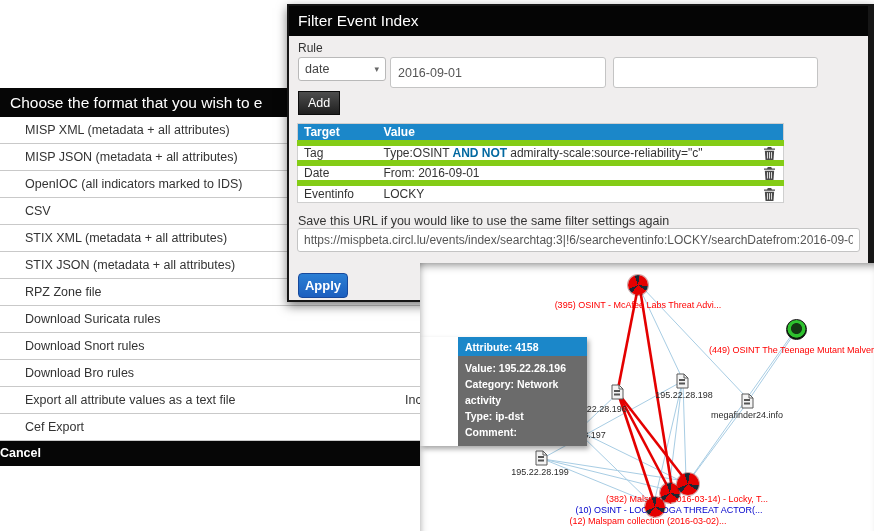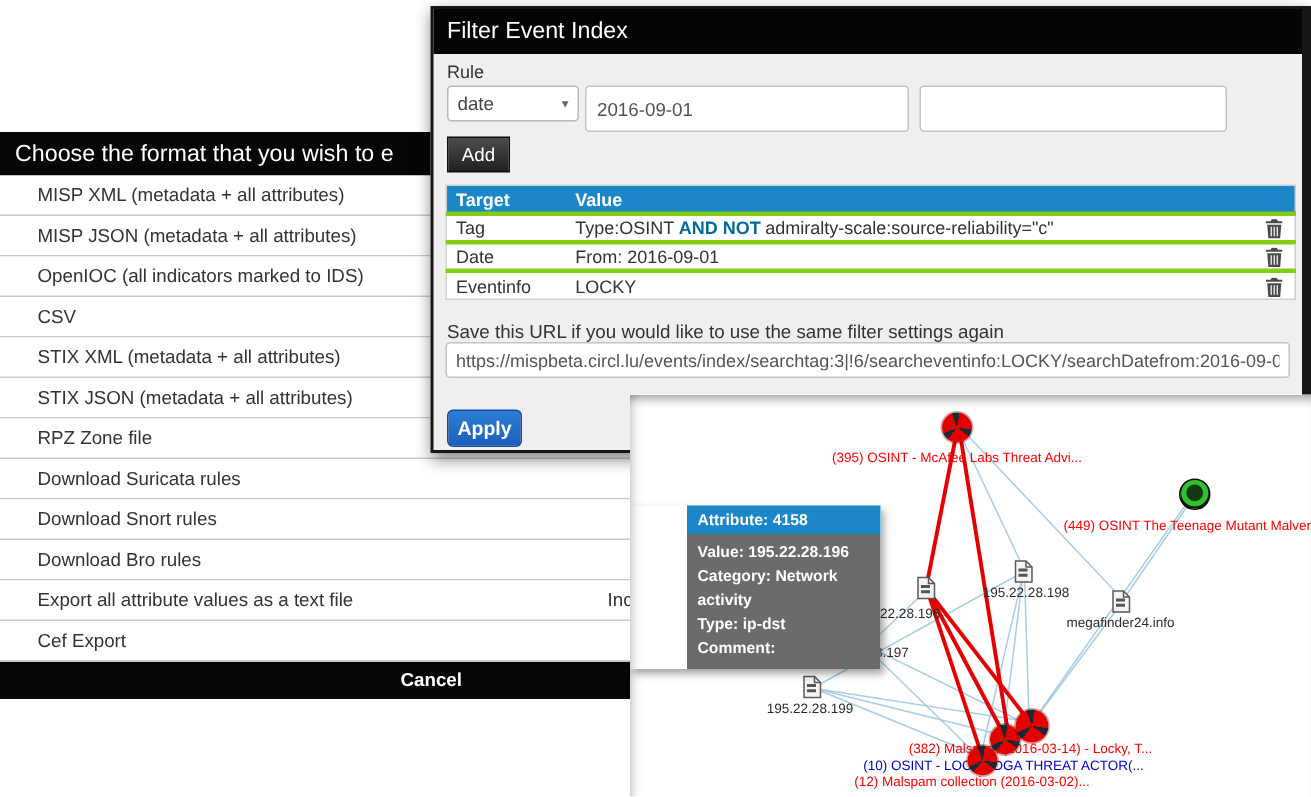--- a/index.html
+++ b/index.html
@@ -7,45 +7,45 @@
   .stage { position:relative; width:874px; height:531px; overflow:hidden; background:#fff; }
 
   
   .export-panel { position:absolute; left:0; top:88px; width:575px; z-index:1; background:#fff; }
   .export-header { height:29px; background:#060606; color:#fff; font-size:15.5px;
     line-height:29px; padding-left:10px; white-space:nowrap; overflow:hidden; }
   .export-item { position:relative; height:27px; line-height:26px; font-size:12.5px; color:#333;
     padding-left:25px; border-bottom:1px solid #c9c9c9; background:#fff; cursor:pointer; white-space:nowrap; }
   .inc-note { position:absolute; left:405px; top:0; color:#333; }
   .cancel-bar { height:25px; background:#060606; color:#fff; font-size:12.5px; font-weight:bold;
-    text-align:center; line-height:25px; cursor:pointer; }
+    text-align:left; line-height:25px; cursor:pointer; }
 
   
   .filter-dialog { position:absolute; left:287px; top:4px; width:587px; height:298px; z-index:2;
     background:#f0eeee; border:2px solid #161616; border-right-width:6px;
     box-shadow:0 4px 10px rgba(0,0,0,.5); }
   .dialog-header { height:30px; background:#050505; color:#fff; font-size:15.5px; line-height:30px; padding-left:9px; }
   .dialog-body { position:relative; height:264px; font-size:12.5px; color:#333; }
   .rule-label { position:absolute; left:9px; top:5px; font-size:12px; }
   .sel { position:absolute; left:9px; top:21px; width:88px; height:24px; background:#fff;
     border:1px solid #b9b9b9; border-radius:3px; font-size:12.5px; color:#444; line-height:22px;
     padding:0 6px; cursor:pointer; }
   .sel .caret { position:absolute; right:6px; top:0; color:#666; font-size:9px; line-height:22px; }
   .inp { position:absolute; top:21px; height:31px; background:#fff; border:1px solid #c4c4c4;
     border-radius:3px; font-size:12.5px; color:#555; padding:0 7px; font-family:"Liberation Sans",sans-serif; }
   .inp1 { left:101px; width:216px; }
   .inp2 { left:324px; width:205px; }
   .add-btn { position:absolute; left:9px; top:55px; width:42px; height:24px; color:#fff; font-size:12.5px;
     background:linear-gradient(#4d4d4d,#1f1f1f); border:1px solid #0d0d0d; border-radius:0; cursor:pointer;
     font-family:"Liberation Sans",sans-serif; }
-  .rule-table { position:absolute; left:8px; top:87px; width:567px; border-collapse:collapse;
+  .rule-table { position:absolute; left:8px; top:87px; width:487px; border-collapse:collapse;
     font-size:12px; background:#fff; border:1px solid #cfcfcf; }
   .rule-table th { background:#1b87c9; color:#fff; font-weight:bold; text-align:left;
     height:19px; padding:0 6px; }
-  .rule-table td { height:19px; padding:0 6px; border-top:3px solid #84cc16; color:#333; white-space:nowrap; }
+  .rule-table td { height:19px; padding:0 6px; border-top:6px solid #84cc16; color:#333; white-space:nowrap; }
   .col-target { width:80px; }
   .col-del { width:30px; }
   .del-cell { text-align:right; padding-right:8px !important; cursor:pointer; }
   .andnot { color:#0369a1; font-weight:bold; margin:8px 3px; }
   .save-label { position:absolute; left:9px; top:178px; font-size:12.5px; }
   .url-input { position:absolute; left:8px; top:192px; width:563px; height:24px; background:#fff;
     border:1px solid #c4c4c4; border-radius:3px; font-size:12px; color:#555; padding:0 6px;
     font-family:"Liberation Sans",sans-serif; }
   .apply-btn { position:absolute; left:9px; top:237px; width:50px; height:25px; color:#fff; font-size:13px;
     font-weight:bold; background:linear-gradient(#2b7fd4,#1c5fbf); border:1px solid #17499c;

